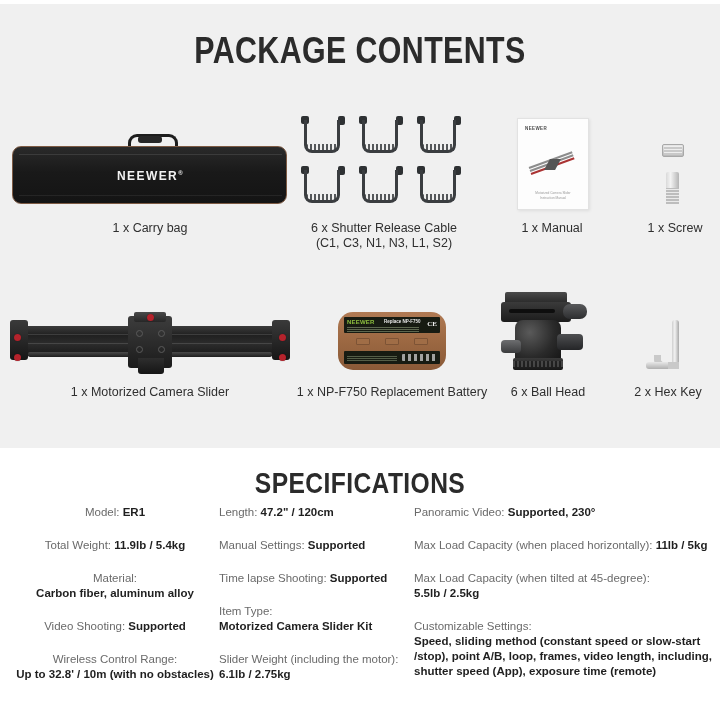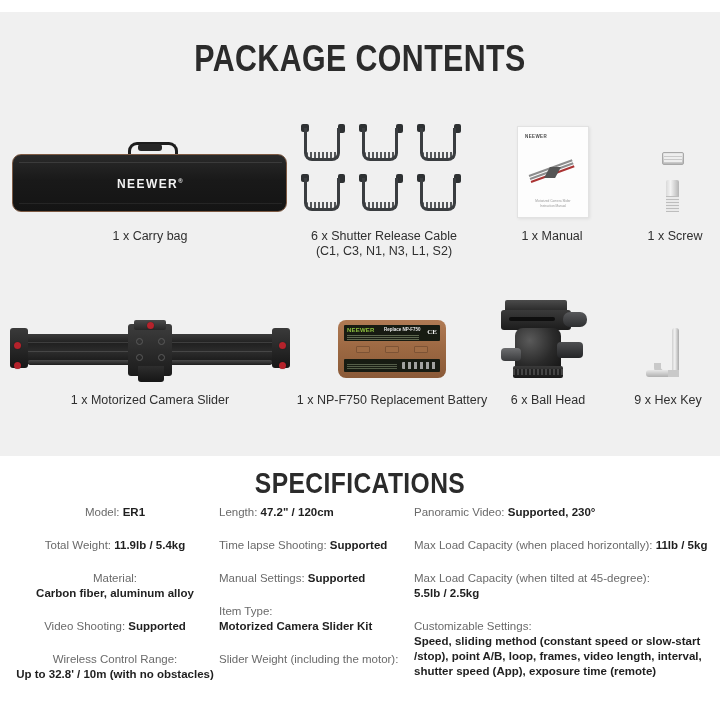--- a/index.html
+++ b/index.html
@@ -5,21 +5,21 @@
   html,body{margin:0;padding:0;}
   body{
     width:720px;height:720px;overflow:hidden;
     font-family:"Liberation Sans", sans-serif;
     background:#ffffff;color:#333333;
   }
   .page{position:relative;width:720px;height:720px;}
 
   
   .pkg-section{
-    position:absolute;left:0;top:12px;width:720px;height:444px;
+    position:absolute;left:0;top:4px;width:720px;height:444px;
     background:#f0f0f0;
   }
   .section-title{
     text-align:center;
     font-weight:bold;
     color:#2b2b2b;
     letter-spacing:0.5px;
     transform:scaleX(0.82);
     font-family:"Liberation Sans", sans-serif;
   }
@@ -185,21 +185,21 @@
   .carriage-motor{
     position:absolute;left:128px;top:46px;width:26px;height:16px;
     background:linear-gradient(180deg,#2e2e2e,#151515);
     border-radius:0 0 3px 3px;
   }
 
   
   .battery{
     position:absolute;left:338px;top:308px;width:108px;height:58px;
     background:linear-gradient(180deg,#b07a54 0%,#9c6842 50%,#8a5a38 100%);
-    border-radius:8px;
+    border-radius:15px;
   }
   .batt-label{
     position:absolute;left:6px;top:5px;width:96px;height:16px;
     background:#171b12;border-radius:1px;overflow:hidden;
   }
   .batt-brand{
     position:absolute;left:3px;top:1.5px;
     font-size:6px;font-weight:bold;color:#8dbf3f;letter-spacing:.2px;
   }
   .batt-model{
@@ -454,41 +454,41 @@
         <div class="bh-base-knurl"></div>
       </div>
     </div>
     <div class="caption" style="left:500px;top:381px;width:96px;">6 x Ball Head</div>
 
     <div class="hexkey">
       <div class="hex-long"></div>
       <div class="hex-corner"></div>
       <div class="hex-short"></div>
     </div>
-    <div class="caption" style="left:620px;top:381px;width:96px;">9 x Hex Key</div>
+    <div class="caption" style="left:620px;top:381px;width:96px;">2 x Hex Key</div>
   </div>
 
   <div id="spec-title" class="section-title">SPECIFICATIONS</div>
 
   <div class="spec-area">
     <div class="spec-col" id="spec-col-0">
         <div class="spec-item"><span class="spec-label">Model: </span><span class="spec-value">ER1</span></div>
         <div class="spec-item"><span class="spec-label">Total Weight: </span><span class="spec-value">11.9lb / 5.4kg</span></div>
         <div class="spec-item stacked"><span class="spec-label">Material:</span><span class="spec-value">Carbon fiber, aluminum alloy</span></div>
         <div class="spec-item"><span class="spec-label">Video Shooting: </span><span class="spec-value">Supported</span></div>
         <div class="spec-item stacked"><span class="spec-label">Wireless Control Range:</span><span class="spec-value">Up to 32.8' / 10m (with no obstacles)</span></div>
       </div>
     <div class="spec-col" id="spec-col-1">
         <div class="spec-item"><span class="spec-label">Length: </span><span class="spec-value">47.2" / 120cm</span></div>
+        <div class="spec-item"><span class="spec-label">Manual Settings: </span><span class="spec-value">Supported</span></div>
         <div class="spec-item"><span class="spec-label">Time lapse Shooting: </span><span class="spec-value">Supported</span></div>
-        <div class="spec-item"><span class="spec-label">Manual Settings: </span><span class="spec-value">Supported</span></div>
         <div class="spec-item stacked"><span class="spec-label">Item Type:</span><span class="spec-value">Motorized Camera Slider Kit</span></div>
-        <div class="spec-item stacked"><span class="spec-label">Slider Weight (including the motor):</span></div>
+        <div class="spec-item stacked"><span class="spec-label">Slider Weight (including the motor):</span><span class="spec-value">6.1lb / 2.75kg</span></div>
       </div>
     <div class="spec-col" id="spec-col-2">
         <div class="spec-item"><span class="spec-label">Panoramic Video: </span><span class="spec-value">Supported, 230°</span></div>
         <div class="spec-item"><span class="spec-label">Max Load Capacity (when placed horizontally): </span><span class="spec-value">11lb / 5kg</span></div>
         <div class="spec-item stacked"><span class="spec-label">Max Load Capacity (when tilted at 45-degree):</span><span class="spec-value">5.5lb / 2.5kg</span></div>
-        <div class="spec-item stacked"><span class="spec-label">Customizable Settings:</span><span class="spec-value">Speed, sliding method (constant speed or slow-start /stop), point A/B, loop, frames, video length, interval, shutter speed (App), exposure time (remote)</span></div>
+        <div class="spec-item stacked"><span class="spec-label">Customizable Settings:</span><span class="spec-value">Speed, sliding method (constant speed or slow-start /stop), point A/B, loop, frames, video length, including, shutter speed (App), exposure time (remote)</span></div>
       </div>
   </div>
 
 </div>
 
 </body></html>

